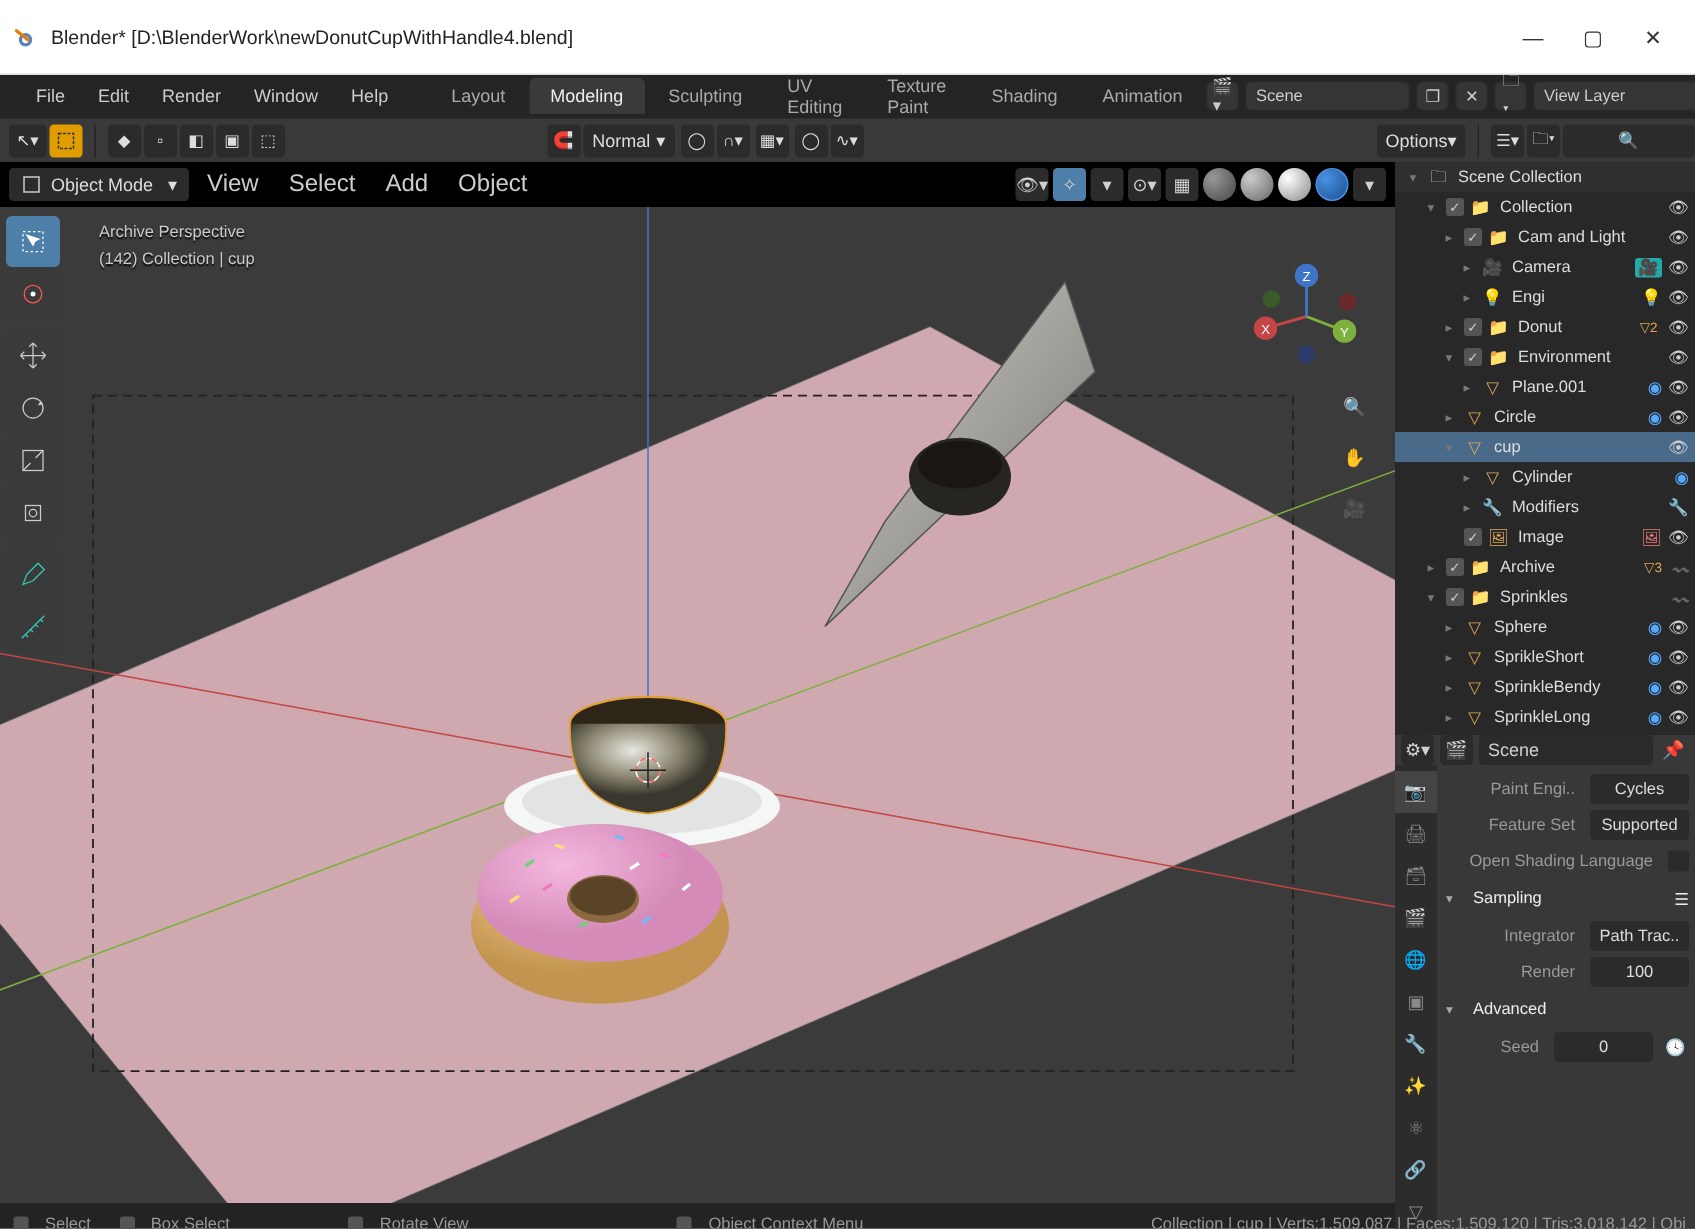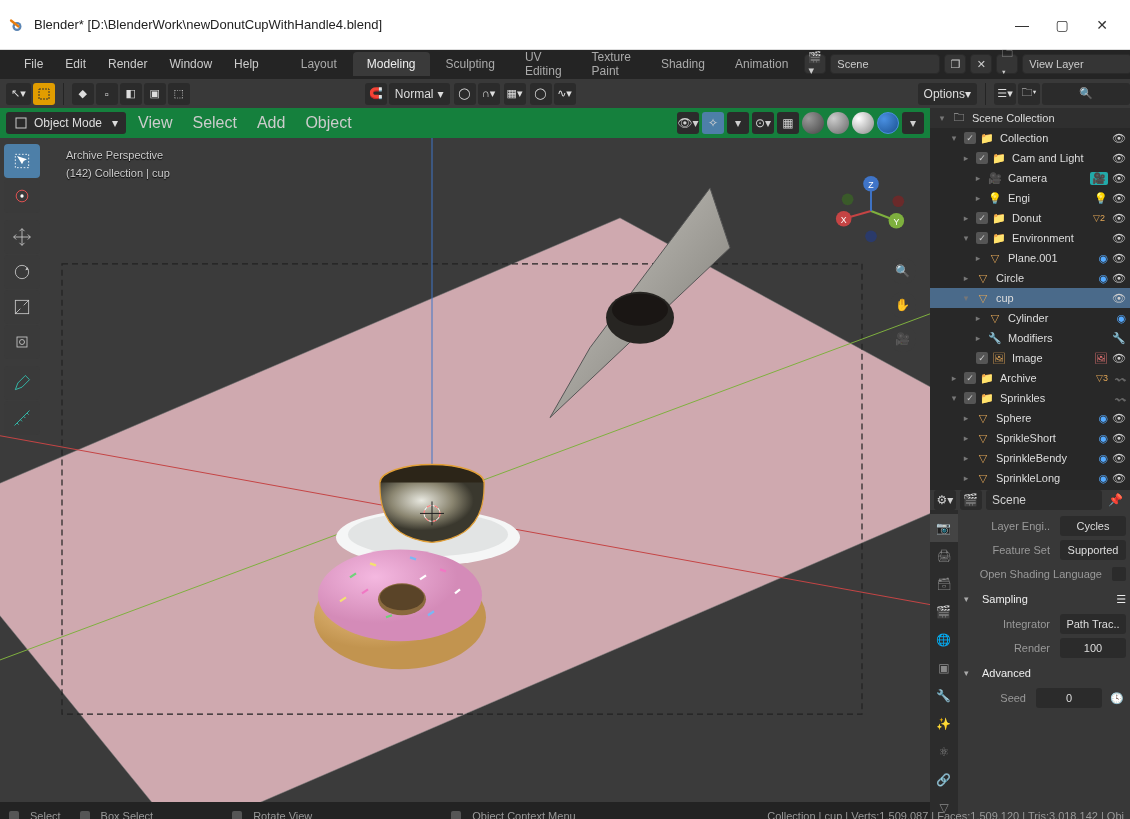--- a/index.html
+++ b/index.html
@@ -30,21 +30,21 @@
 .row2 .btn.sq { width: 22px; padding: 0; }
 .row2 .sel { background: #2b2b2b; height: 22px; border-radius: 3px; display: flex; align-items: center; padding: 0 6px; color: #ddd; }
 .row2 .sep { width: 1px; height: 22px; background: #242424; margin: 0 4px; }
 
 
 .mainarea { display: flex; height: 694px; }
 .leftpanel { flex: 1; background: #393939; position: relative; }
 .rightpanel { width: 200px; background: #333; display: flex; flex-direction: column; }
 
 
-.vphdr { position: absolute; top: 0; left: 0; right: 0; height: 30px; background: #15803d; display: flex; align-items: center; padding: 0 6px; gap: 4px; z-index: 10; justify-content: flex-end; }
+.vphdr { position: absolute; top: 0; left: 0; right: 0; height: 30px; background: #000000; display: flex; align-items: center; padding: 0 6px; gap: 4px; z-index: 10; justify-content: flex-end; }
 .vphdr .modebtn { background: #2b2b2b; height: 22px; border-radius: 3px; display: flex; align-items: center; padding: 0 8px; gap: 6px; color: #ddd; }
 .vphdr .mitem { color: #ccc; padding: 0 8px; font-size: 16px; }
 .vphdr .rightgroup { margin-left: auto; display: flex; gap: 3px; }
 .vphdr .sball { width: 22px; height: 22px; border-radius: 11px; background: #555; display: flex; align-items: center; justify-content: center; }
 .vphdr .sball.b1 { background: radial-gradient(circle at 30% 30%, #999, #444); }
 .vphdr .sball.b2 { background: radial-gradient(circle at 30% 30%, #ccc, #666); }
 .vphdr .sball.b3 { background: radial-gradient(circle at 30% 30%, #fff, #888); }
 .vphdr .sball.b4 { background: radial-gradient(circle at 30% 30%, #4a90e2, #1a5090); border:1px solid #4a90e2; }
 .vphdr .sq { width: 22px; height: 22px; background: #2b2b2b; border-radius: 3px; display:flex; align-items:center; justify-content:center; }
 
@@ -559,21 +559,21 @@
         <div class="pt">🔧</div>
         <div class="pt">✨</div>
         <div class="pt">⚛</div>
         <div class="pt">🔗</div>
         <div class="pt">▽</div>
         <div class="pt">◉</div>
 
       </div>
       <div class="body">
         <div class="frow">
-            <div class="lbl">Layer Engi..</div>
+            <div class="lbl">Paint Engi..</div>
             <div class="val">Cycles</div>
           </div>
         <div class="frow">
             <div class="lbl">Feature Set</div>
             <div class="val">Supported</div>
           </div>
         <div class="frow">
             <div class="lbl">Open Shading Language</div>
             <div class="ckb"></div>
           </div>

